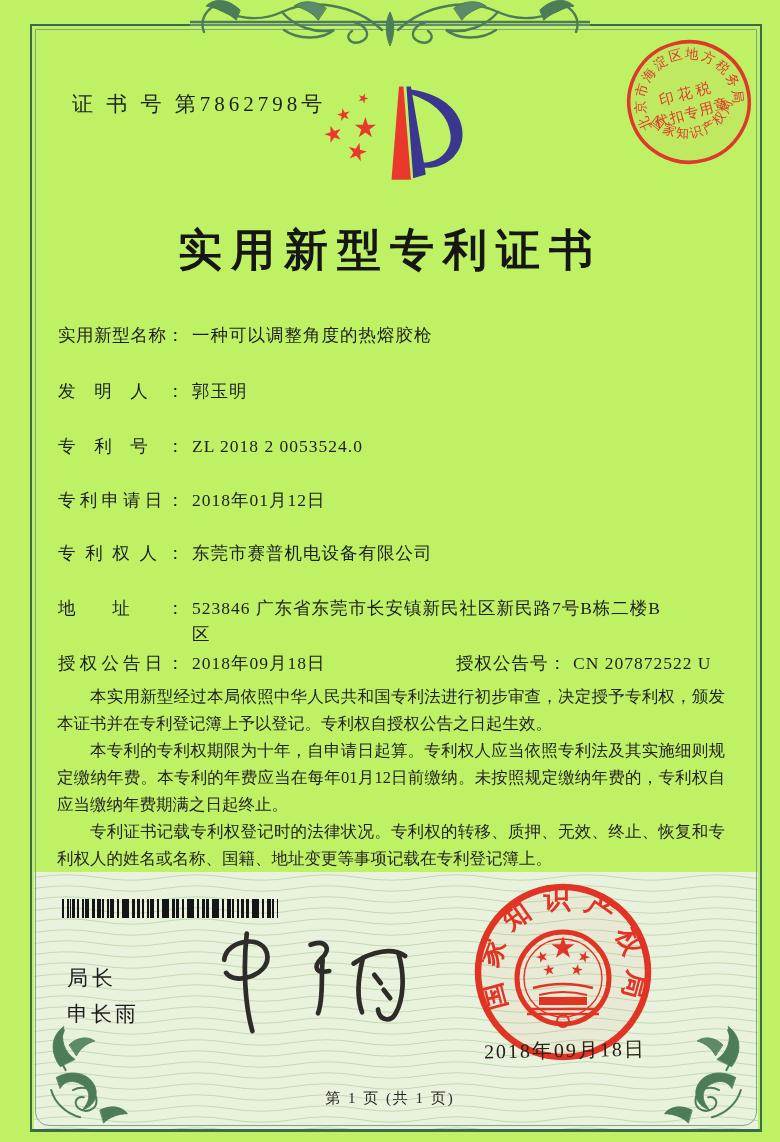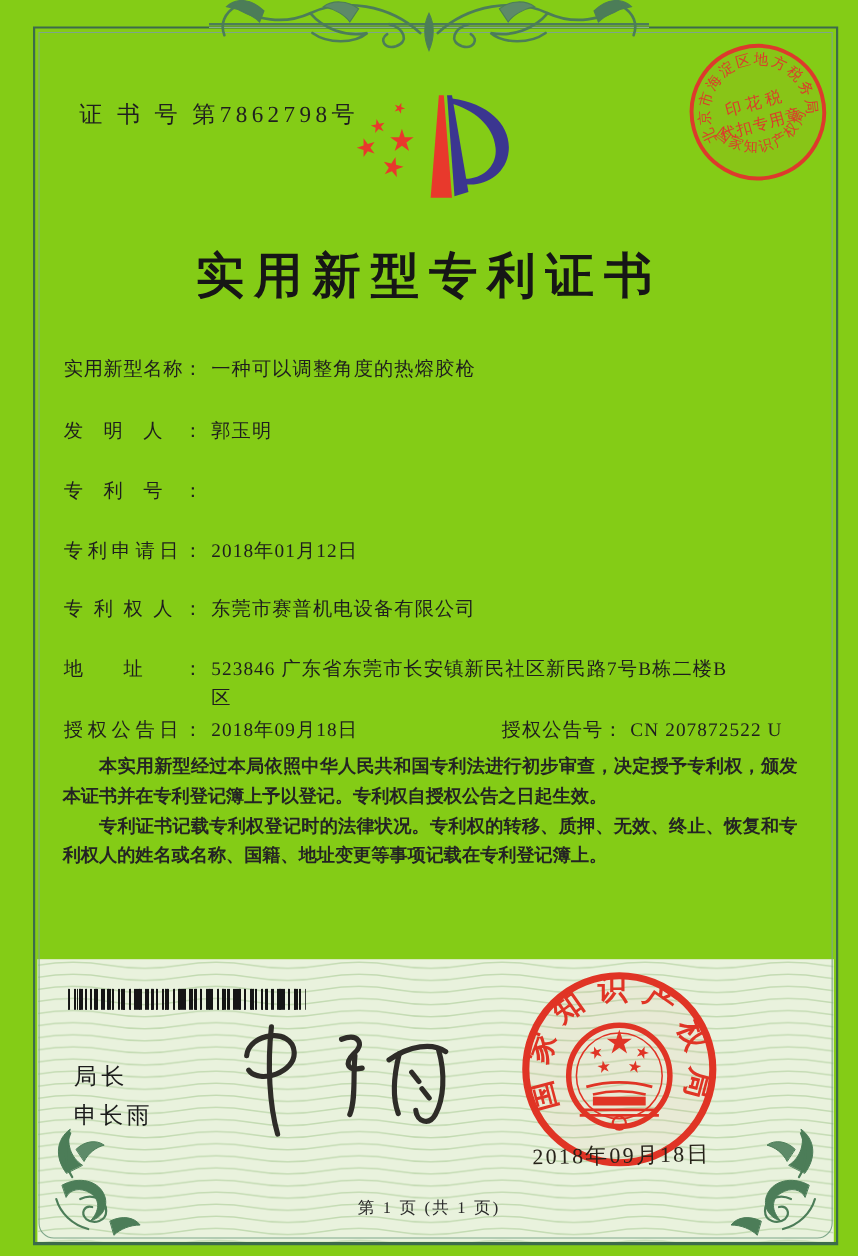--- a/index.html
+++ b/index.html
@@ -1,18 +1,18 @@
 <!DOCTYPE html>
 <html><head>
 <meta charset="utf-8">
 <style>
   html,body{margin:0;padding:0;}
   body{width:780px;height:1142px;background:#f6f2e1;overflow:hidden;
        font-family:"Liberation Serif",serif;color:#232323;position:relative;}
-  .paper{position:absolute;inset:0;background:#84cc16;}
+  .paper{position:absolute;inset:0;background:#bef264;}
 
   
   .band{position:absolute;left:34px;right:22px;top:872px;bottom:13px;background:#e9f2dd;overflow:hidden;}
   .band svg{display:block;width:100%;height:100%;}
   .frame-outer{position:absolute;left:30px;right:18px;top:24px;bottom:10px;
                border:2px solid #3c6b4b;border-bottom-width:3px;pointer-events:none;}
   .frame-inner{position:absolute;inset:3px;border:1px solid #7da689;
                border-bottom-left-radius:14px;border-bottom-right-radius:14px;pointer-events:none;}
   .ornament-top{position:absolute;left:50%;top:-4px;transform:translateX(-50%);pointer-events:none;}
   .corner{position:absolute;bottom:12px;width:118px;height:118px;pointer-events:none;}
@@ -31,21 +31,21 @@
   .field .lab{flex:0 0 126px;text-align-last:justify;letter-spacing:0;}
   .field .val{margin-left:8px;letter-spacing:1px;}
   .val-line2{display:block;}
   .grant-no{position:absolute;left:398px;top:0;display:flex;align-items:flex-end;}
   .grant-no .lab2{letter-spacing:1px;}
   .grant-no .val{margin-left:6px;letter-spacing:1px;}
 
   
   .paras{position:absolute;left:57px;top:683px;width:668px;font-size:16.5px;
          line-height:27px;text-align:justify;color:#242424;}
-  .paras p{margin:0;text-indent:2em;font-weight:bold;}
+  .paras p{margin:0;text-indent:2em;}
 
   
   .barcode{position:absolute;left:62px;top:899px;width:216px;height:19px;
     background-image:
       repeating-linear-gradient(90deg,#151515 0 2px,rgba(0,0,0,0) 2px 5px),
       repeating-linear-gradient(90deg,#151515 0 1px,rgba(0,0,0,0) 1px 8px),
       repeating-linear-gradient(90deg,rgba(0,0,0,0) 0 10px,#151515 10px 13px);}
   .officer-title{position:absolute;left:67px;top:964px;font-family:"Liberation Sans",sans-serif;
          font-size:21px;letter-spacing:4px;color:#1b1b1b;}
   .officer-name{position:absolute;left:67px;top:1000px;font-family:"Liberation Sans",sans-serif;
@@ -140,20 +140,21 @@
   <div class="field" style="top:322px">
     <span class="lab">实用新型名称：</span>
     <span class="val">一种可以调整角度的热熔胶枪</span>
   </div>
   <div class="field" style="top:378px">
     <span class="lab">发明人：</span>
     <span class="val">郭玉明</span>
   </div>
   <div class="field" style="top:433px">
     <span class="lab">专利号：</span>
+    <span class="val">ZL 2018 2 0053524.0</span>
   </div>
   <div class="field" style="top:487px">
     <span class="lab">专利申请日：</span>
     <span class="val">2018年01月12日</span>
   </div>
   <div class="field" style="top:540px">
     <span class="lab">专利权人：</span>
     <span class="val">东莞市赛普机电设备有限公司</span>
   </div>
   <div class="field" style="top:595px">
@@ -164,20 +165,21 @@
     <span class="lab">授权公告日：</span>
     <span class="val">2018年09月18日</span>
     <span class="grant-no">
       <span class="lab2">授权公告号：</span>
       <span class="val">CN 207872522 U</span>
     </span>
   </div>
 
   <div class="paras">
     <p>本实用新型经过本局依照中华人民共和国专利法进行初步审查，决定授予专利权，颁发本证书并在专利登记簿上予以登记。专利权自授权公告之日起生效。</p>
+    <p>本专利的专利权期限为十年，自申请日起算。专利权人应当依照专利法及其实施细则规定缴纳年费。本专利的年费应当在每年01月12日前缴纳。未按照规定缴纳年费的，专利权自应当缴纳年费期满之日起终止。</p>
     <p>专利证书记载专利权登记时的法律状况。专利权的转移、质押、无效、终止、恢复和专利权人的姓名或名称、国籍、地址变更等事项记载在专利登记簿上。</p>
   </div>
 
   <div class="barcode"></div>
 
   <div class="officer-title">局长</div>
   <div class="officer-name">申长雨</div>
 
   <svg class="signature" width="225" height="122" viewBox="0 0 240 125">
     <g stroke="#2e2c28" fill="none" stroke-width="5" stroke-linecap="round" stroke-linejoin="round">

